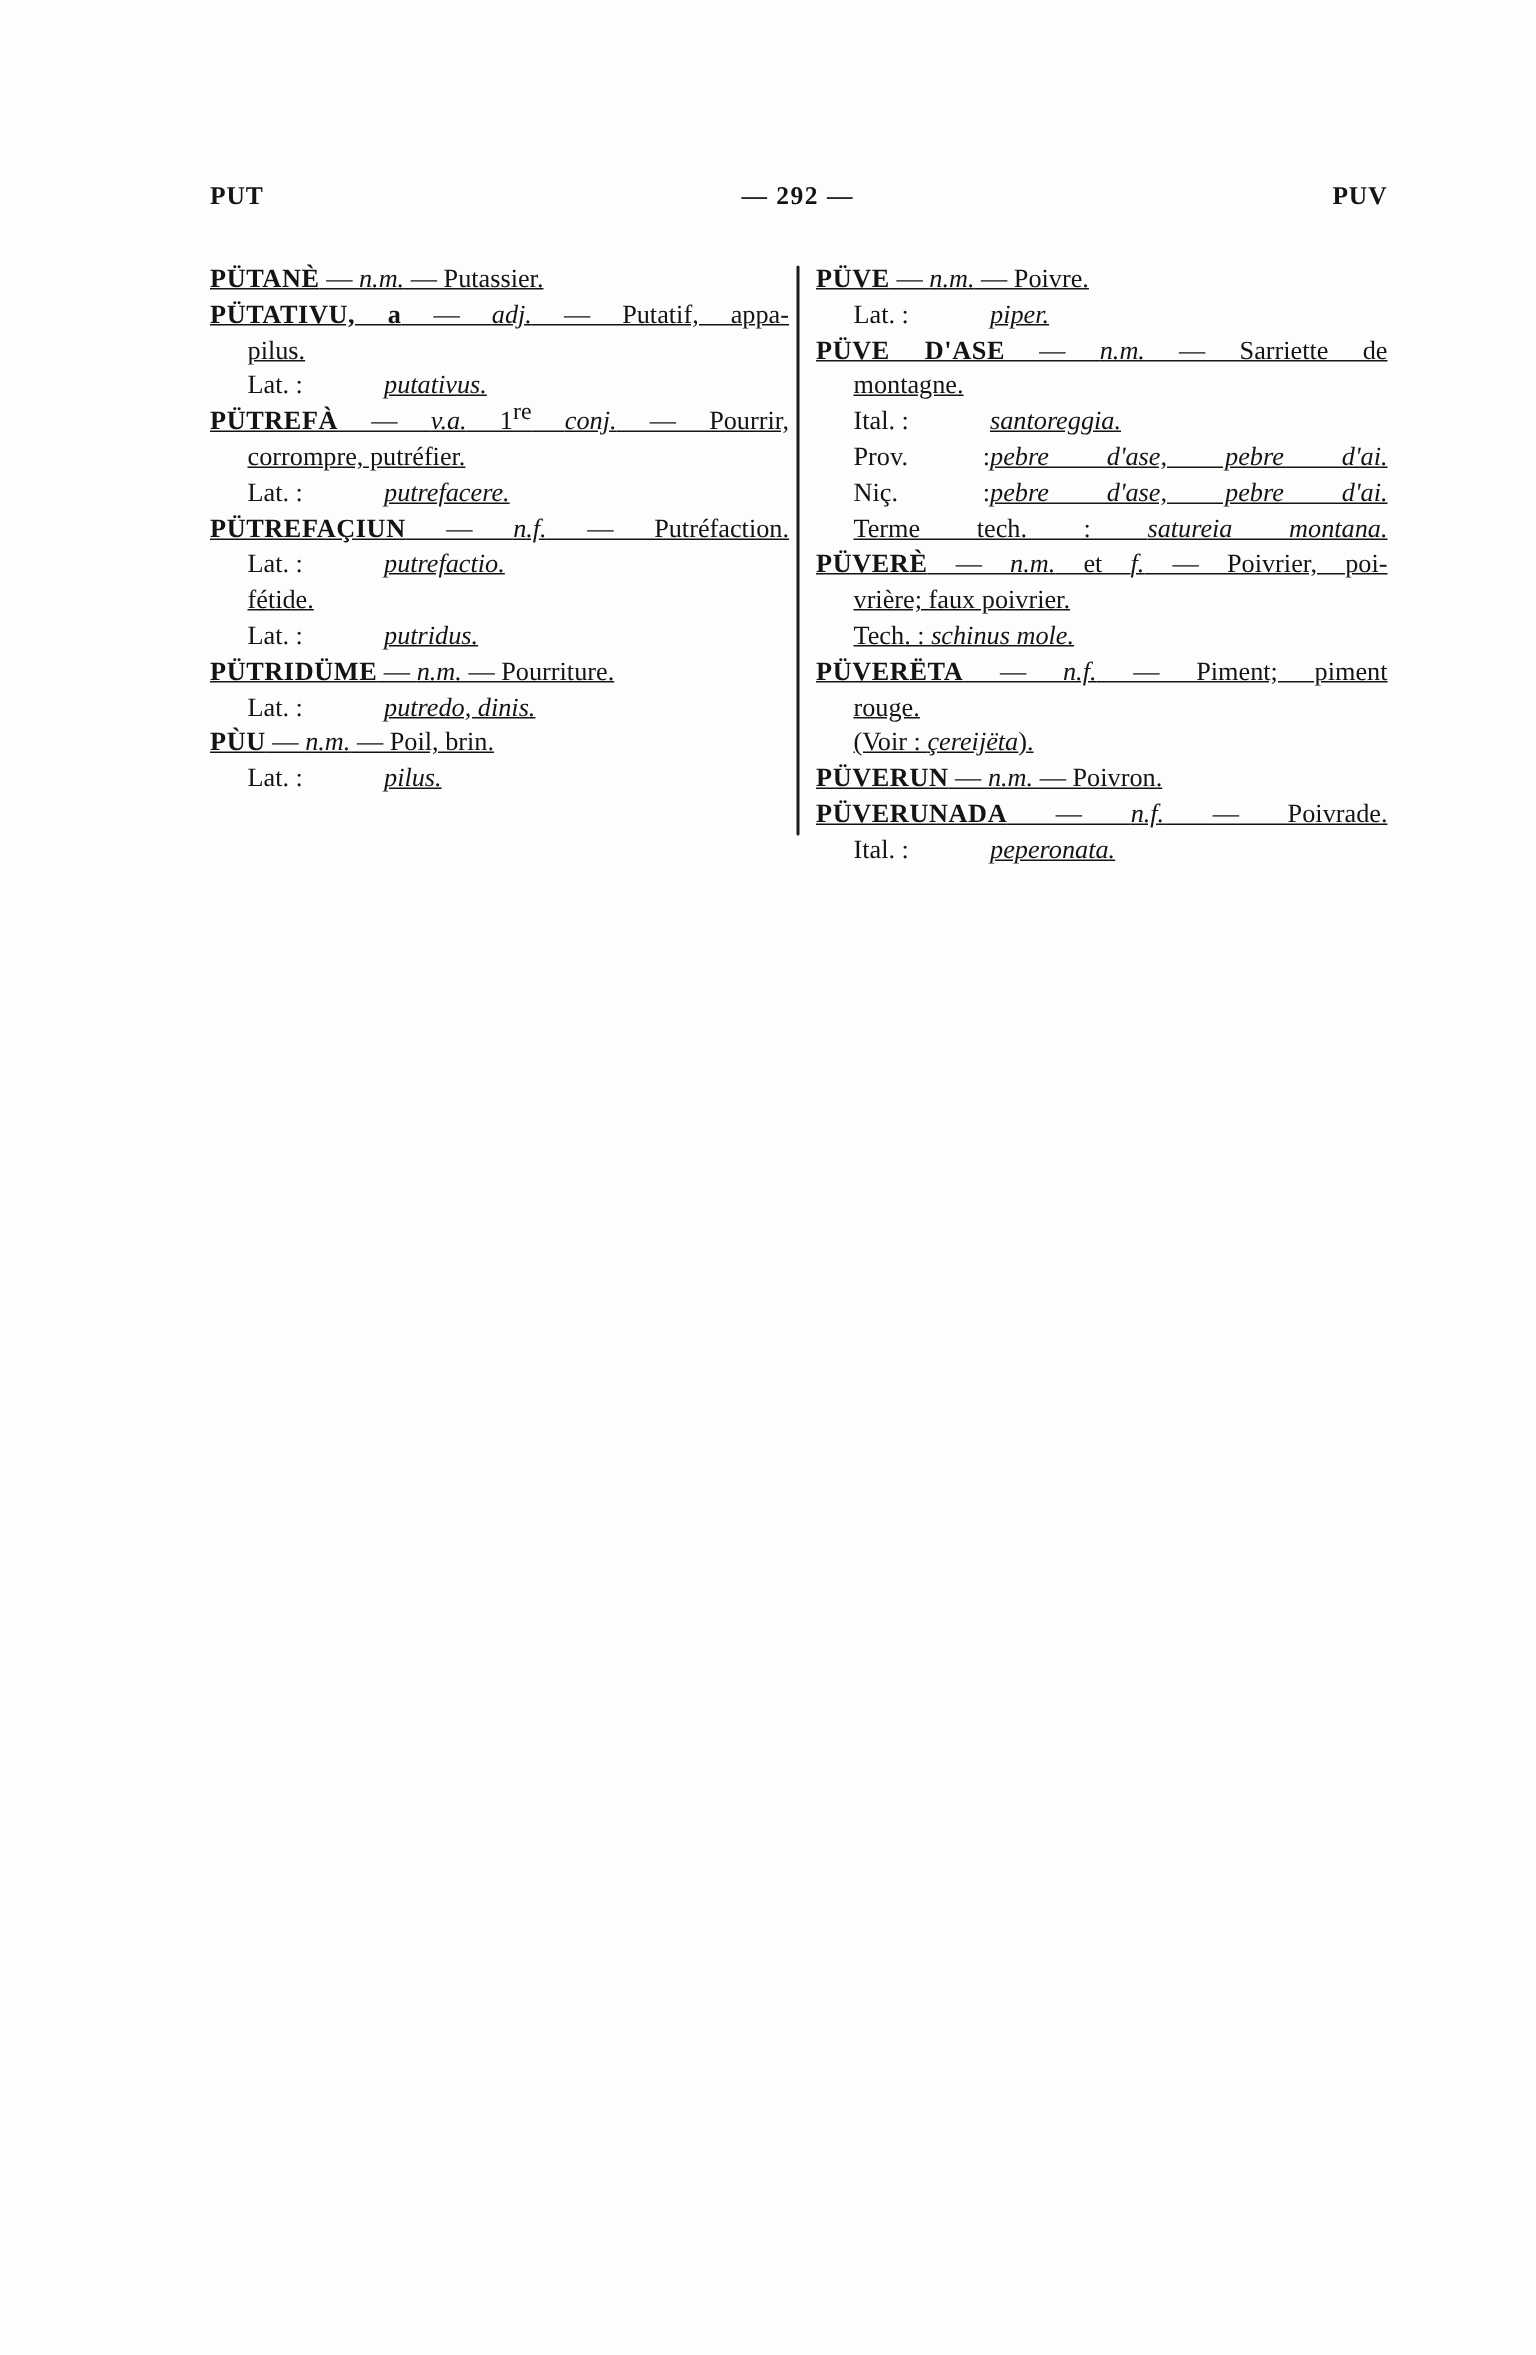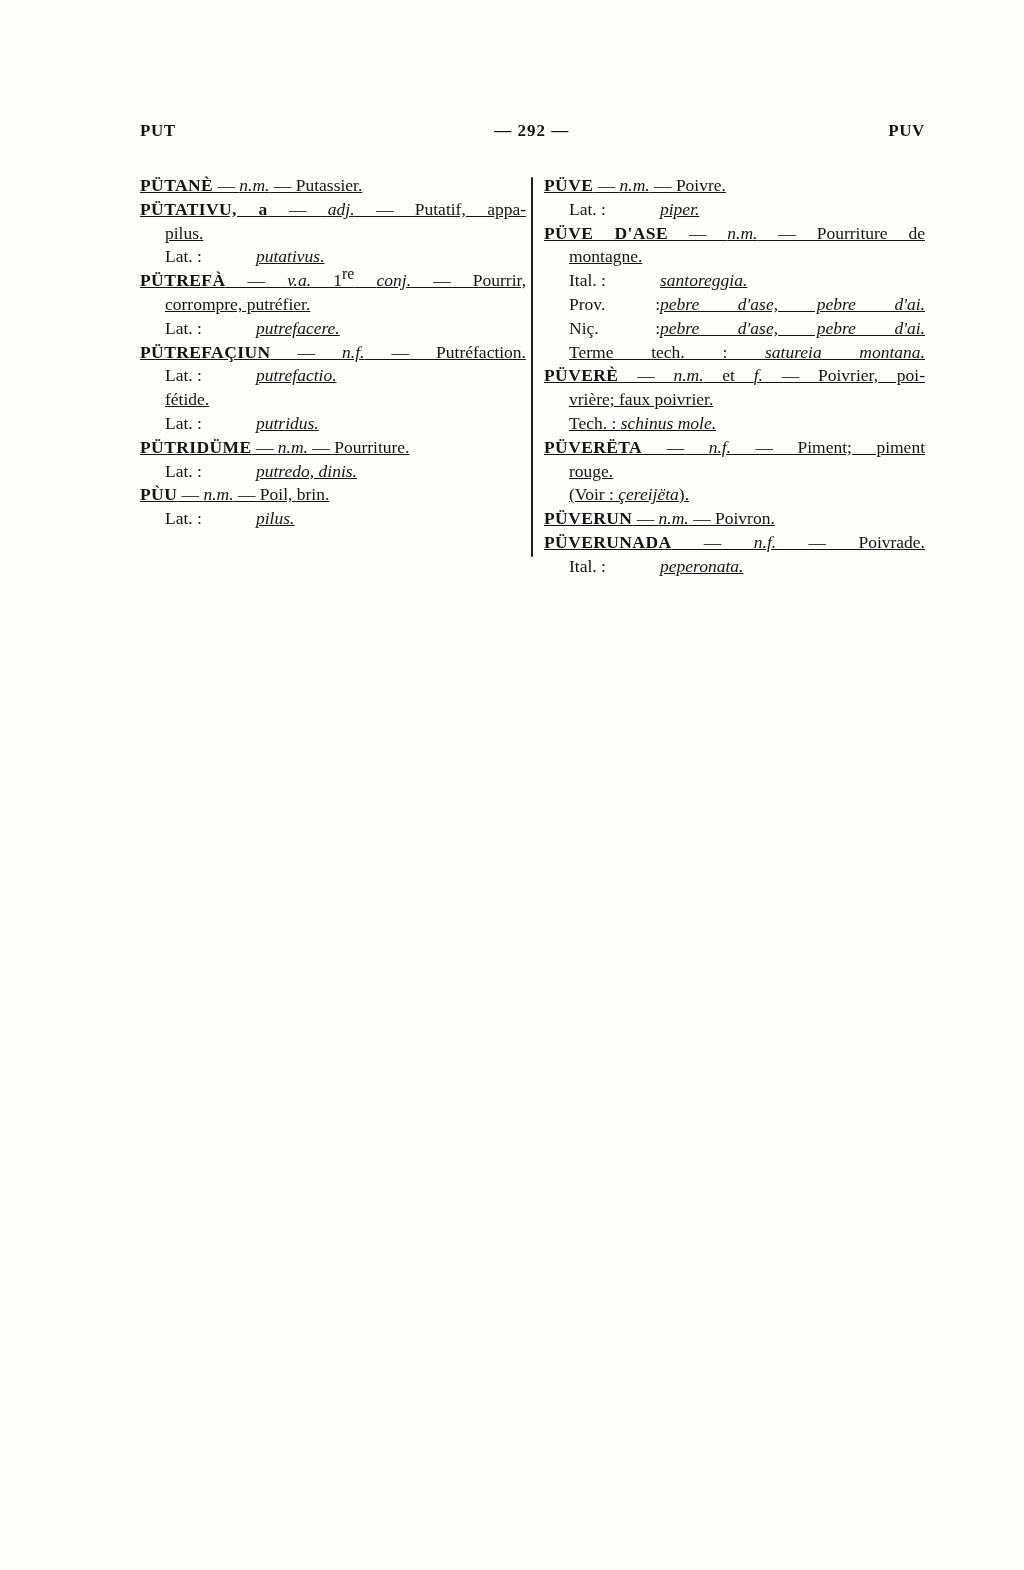--- a/index.html
+++ b/index.html
@@ -101,21 +101,21 @@
         <div class="line ref"><span class="run-lbl">Lat. :</span><span class="run-it">putridus.</span></div>
         <div class="line first"><span class="run-hw">PÜTRIDÜME</span><span class="run-txt"> — </span><span class="run-pos">n.m.</span><span class="run-txt"> — Pourriture.</span></div>
         <div class="line ref"><span class="run-lbl">Lat. :</span><span class="run-it">putredo, dinis.</span></div>
         <div class="line first"><span class="run-hw">PÙU</span><span class="run-txt"> — </span><span class="run-pos">n.m.</span><span class="run-txt"> — Poil, brin.</span></div>
         <div class="line ref"><span class="run-lbl">Lat. :</span><span class="run-it">pilus.</span></div>
       </div>
     <div class="divider" style="background: rgb(28, 28, 28);"></div>
     <div class="col col-right">
         <div class="line first"><span class="run-hw">PÜVE</span><span class="run-txt"> — </span><span class="run-pos">n.m.</span><span class="run-txt"> — Poivre.</span></div>
         <div class="line ref"><span class="run-lbl">Lat. :</span><span class="run-it">piper.</span></div>
-        <div class="line first j"><span class="run-hw">PÜVE D'ASE</span><span class="run-txt"> — </span><span class="run-pos">n.m.</span><span class="run-txt"> — Pourriture de</span></div>
+        <div class="line first j"><span class="run-hw">PÜVE D'ASE</span><span class="run-txt"> — </span><span class="run-pos">n.m.</span><span class="run-txt"> — Sarriette de</span></div>
         <div class="line cont"><span class="run-txt">montagne.</span></div>
         <div class="line ref"><span class="run-lbl">Ital. :</span><span class="run-it">santoreggia.</span></div>
         <div class="line ref j"><span class="run-lbl">Prov. :</span><span class="run-it">pebre d'ase, pebre d'ai.</span></div>
         <div class="line ref j"><span class="run-lbl">Niç. :</span><span class="run-it">pebre d'ase, pebre d'ai.</span></div>
         <div class="line ref j"><span class="run-txt">Terme tech. : </span><span class="run-it">satureia montana.</span></div>
         <div class="line first j"><span class="run-hw">PÜVERÈ</span><span class="run-txt"> — </span><span class="run-pos">n.m.</span><span class="run-txt"> et </span><span class="run-pos">f.</span><span class="run-txt"> — Poivrier, poi-</span></div>
         <div class="line cont"><span class="run-txt">vrière; faux poivrier.</span></div>
         <div class="line ref"><span class="run-txt">Tech. : </span><span class="run-it">schinus mole.</span></div>
         <div class="line first j"><span class="run-hw">PÜVERËTA</span><span class="run-txt"> — </span><span class="run-pos">n.f.</span><span class="run-txt"> — Piment; piment</span></div>
         <div class="line cont"><span class="run-txt">rouge.</span></div>

